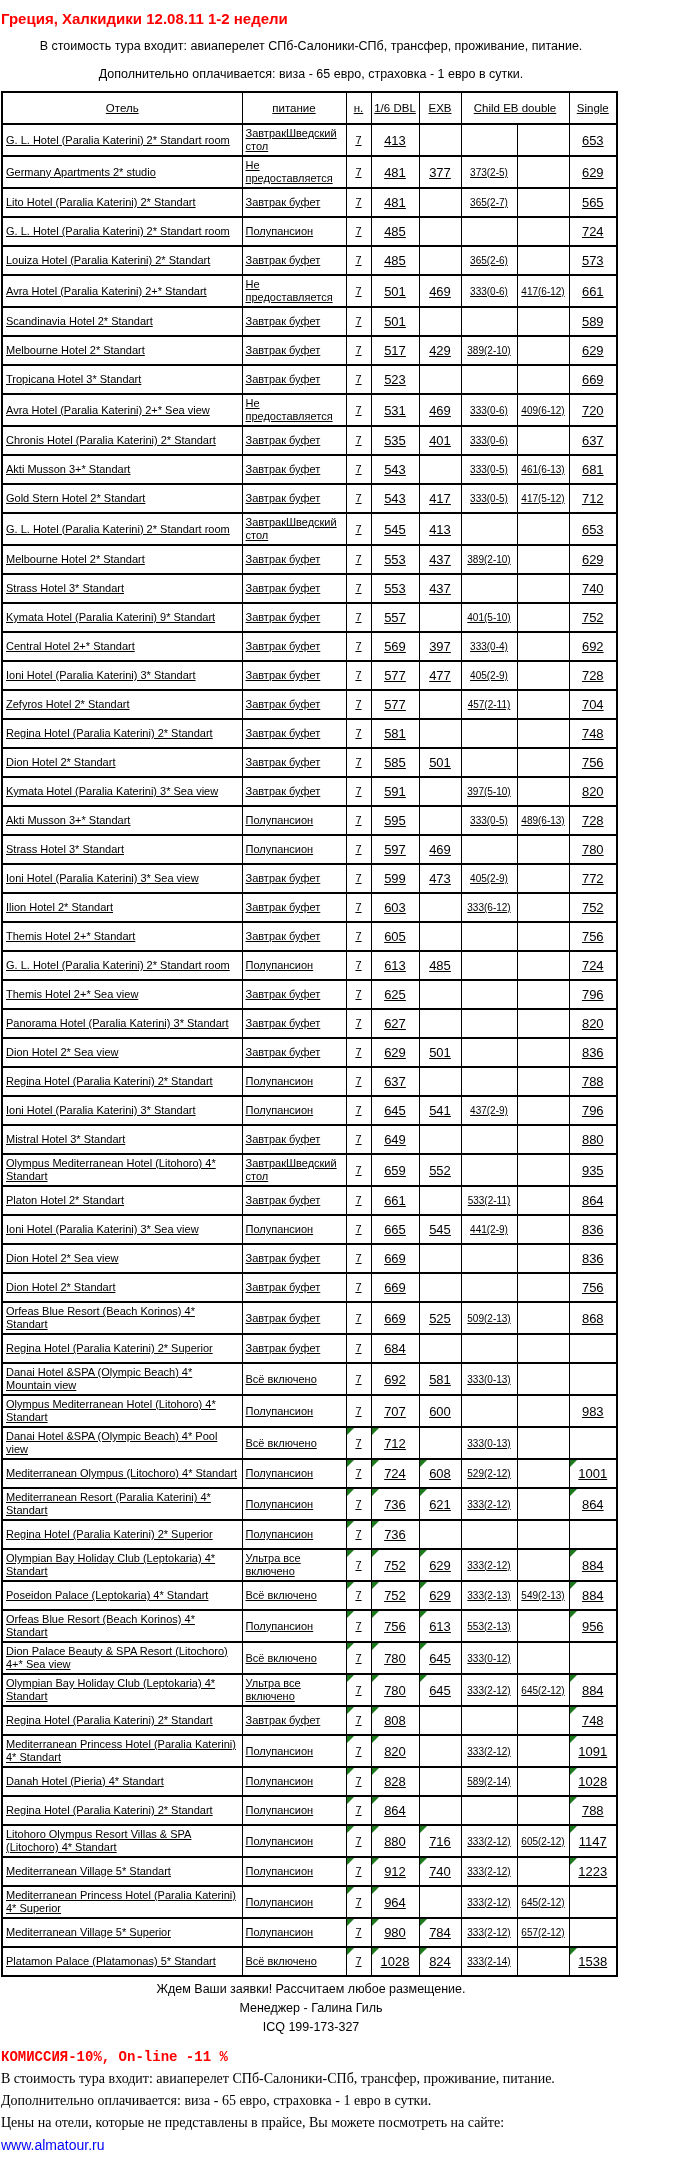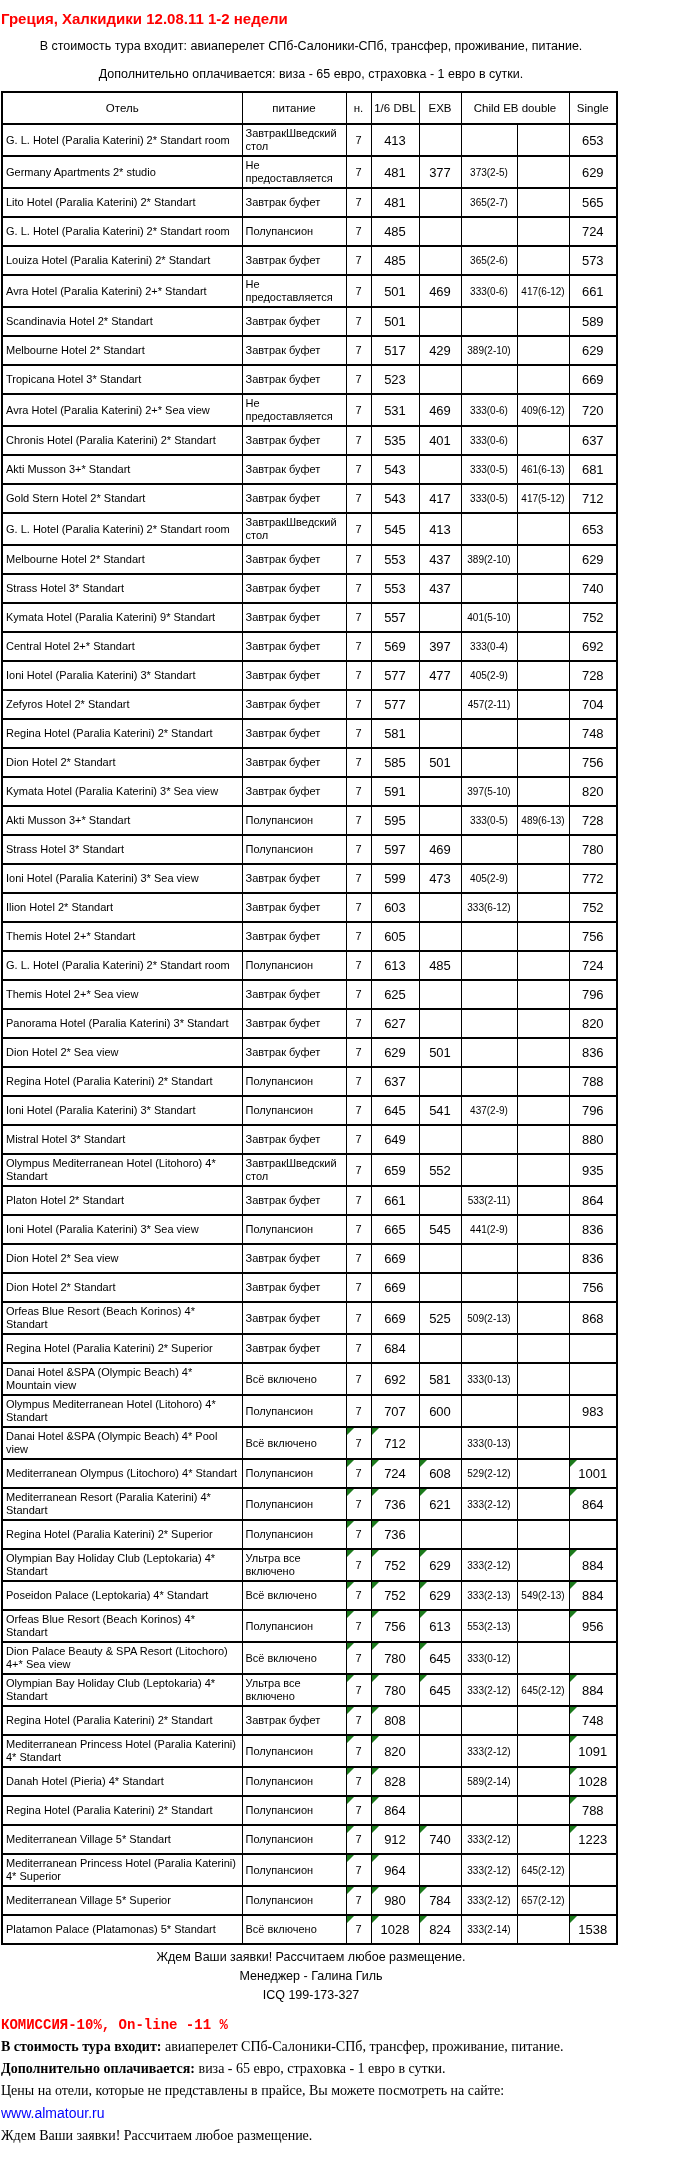--- a/index.html
+++ b/index.html
@@ -1,39 +1,39 @@
 <!DOCTYPE html>
 <html><head>
 <meta charset="utf-8">
 <style>
   html,body{margin:0;padding:0;background:#fff;}
   body{width:698px;font-family:"Liberation Sans","DejaVu Sans",sans-serif;color:#000;}
   .page{width:620px;padding:2px 0 10px 1px;}
   .title{color:#f00;font-weight:bold;font-size:15px;margin:8px 0 12px 0;}
   .intro{font-size:12.5px;text-align:center;margin:10px 0;}
   .intro2{font-size:12.5px;text-align:center;margin:14px 0 10px 0;}
-  table{border-collapse:collapse;table-layout:fixed;width:539px;border:2px solid #000;margin-top:1px;}
+  table{border-collapse:collapse;table-layout:fixed;width:539px;border:2px solid #000;margin-top:1px;text-decoration:underline;}
   th,td{border:1px solid #000;border-top-width:2px;border-bottom-width:2px;overflow:hidden;}
   th{font-weight:normal;font-size:11.5px;padding:4px 2px;height:22px;vertical-align:middle;}
   td{height:23px;padding:2px 3px;line-height:13px;vertical-align:middle;}
   col.c-hotel{width:240px;} col.c-meals{width:104px;} col.c-n{width:25px;}
   col.c-dbl{width:48px;} col.c-exb{width:42px;} col.c-ch1{width:56px;}
   col.c-ch2{width:52px;} col.c-single{width:48px;}
   td.hotel{font-size:11px;text-align:left;}
   td.meals{font-size:11px;text-align:left;}
   td.nights{font-size:11px;text-align:center;}
   td.dbl,td.exb,td.single{font-size:13px;text-align:center;}
   td.child1,td.child2{font-size:10px;text-align:center;padding:2px 1px;}
   td.mark{position:relative;}
   td.mark::before{content:"";position:absolute;top:0;left:0;width:0;height:0;
     border-top:7px solid #1c7a1c;border-right:7px solid transparent;}
   .after-table{font-size:12.5px;text-align:center;margin:5px 0;}
   .footer{margin-top:12px;font-family:"Liberation Serif","DejaVu Serif",serif;font-size:14px;line-height:22px;}
   .footer .red{color:#f00;font-weight:bold;font-family:Liberation Mono, monospace;}
-  .footer b{font-weight:bold;}
+  .footer b{font-weight:normal;}
   .footer .link{color:#00f;font-family:"Liberation Sans","DejaVu Sans",sans-serif;cursor:pointer;}
 </style>
 </head>
 <body>
 
 <div class="page">
 
   <div class="title">Греция, Халкидики 12.08.11 1-2 недели</div>
   <div class="intro">В стоимость тура входит:  авиаперелет СПб-Салоники-СПб, трансфер, проживание, питание.</div>
   <div class="intro2">Дополнительно оплачивается: виза - 65 евро, страховка - 1 евро в сутки.</div>
@@ -625,20 +625,30 @@
           <td class="hotel">Regina Hotel (Paralia Katerini) 2* Standart</td>
           <td class="meals">Полупансион</td>
           <td class="nights mark">7</td>
           <td class="dbl mark">864</td>
           <td class="exb"></td>
           <td class="child1"></td>
           <td class="child2"></td>
           <td class="single mark">788</td>
         </tr>
         <tr>
+          <td class="hotel">Litohoro Olympus Resort Villas &amp; SPA (Litochoro) 4* Standart</td>
+          <td class="meals">Полупансион</td>
+          <td class="nights mark">7</td>
+          <td class="dbl mark">880</td>
+          <td class="exb mark">716</td>
+          <td class="child1">333(2-12)</td>
+          <td class="child2">605(2-12)</td>
+          <td class="single mark">1147</td>
+        </tr>
+        <tr>
           <td class="hotel">Mediterranean Village 5* Standart</td>
           <td class="meals">Полупансион</td>
           <td class="nights mark">7</td>
           <td class="dbl mark">912</td>
           <td class="exb mark">740</td>
           <td class="child1">333(2-12)</td>
           <td class="child2"></td>
           <td class="single mark">1223</td>
         </tr>
         <tr>

